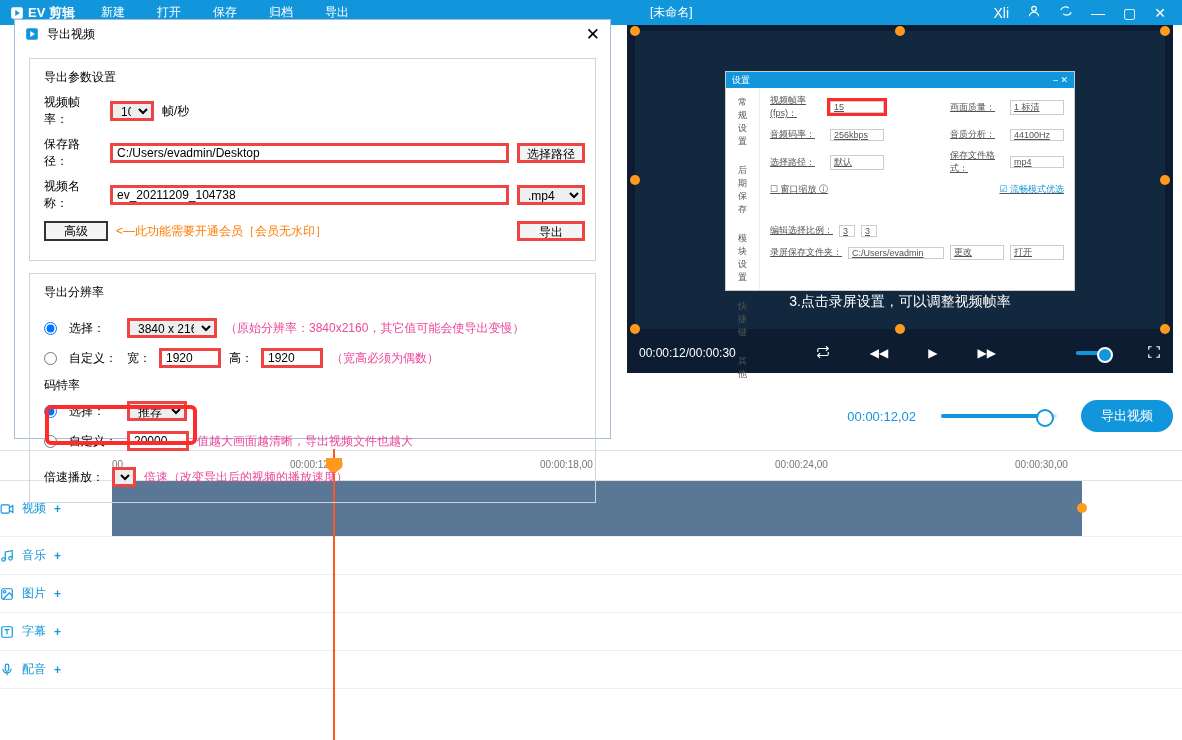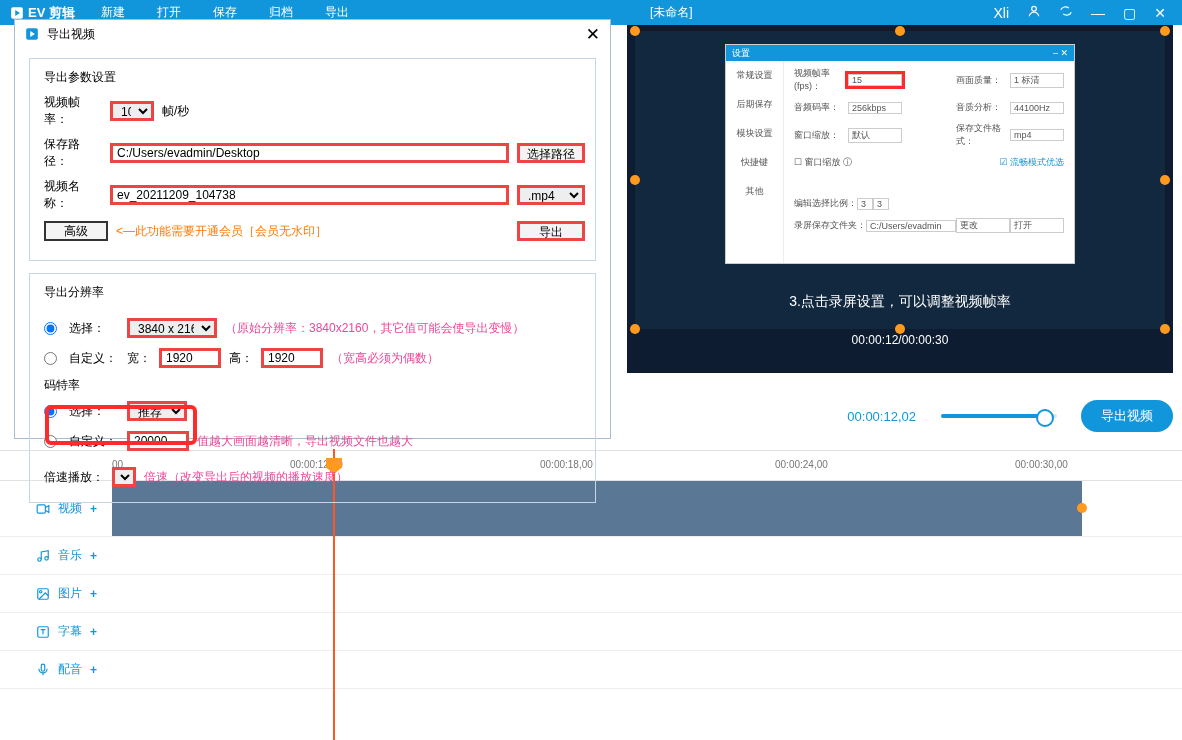--- a/index.html
+++ b/index.html
@@ -9,31 +9,31 @@
 .menubar { position: absolute; top: 0; left: 0; right: 0; height: 25px; background: #1296db; color: #fff; display: flex; align-items: center; font-size: 12px; }
 .menubar .logo { padding: 0 10px; font-size: 13px; font-weight: bold; display: flex; align-items: center; gap: 4px; }
 .menubar .menuitem { padding: 0 16px; cursor: pointer; }
 .menubar .title { flex: 1; text-align: center; }
 .menubar .winctrls { display: flex; align-items: center; gap: 18px; padding: 0 16px; font-size: 14px; }
 
 
 .preview { position: absolute; top: 25px; left: 627px; right: 9px; height: 348px; background: #0d1c31; }
 .preview-inner { position: absolute; left: 8px; right: 8px; top: 6px; bottom: 44px; background: #12283f; }
 .preview-caption { position: absolute; left: 0; right: 0; top: 262px; text-align: center; color: #fff; font-size: 14px; }
-.preview-settings { position: absolute; left: 90px; right: 90px; top: 13px; height: 220px; background: #fff; border: 1px solid #ccc; font-size: 9px; color: #555; }
+.preview-settings { position: absolute; left: 90px; right: 90px; top: 40px; height: 220px; background: #fff; border: 1px solid #ccc; font-size: 9px; color: #555; }
 .preview-settings .pstitle { height: 16px; background: #1296db; color: #fff; padding: 0 6px; display: flex; align-items: center; justify-content: space-between; }
 .preview-settings .pbody { display: flex; height: calc(100% - 16px); }
 .preview-settings .ptabs { width: 66px; border-right: 1px solid #eee; display: flex; flex-direction: column; }
 .preview-settings .ptab { padding: 8px 10px; text-align: center; }
 .preview-settings .pcontent { flex: 1; padding: 6px 10px; position: relative; }
-.preview-settings .prow { display: flex; margin-bottom: 8px; align-items: center; }
+.preview-settings .prow { display: flex; gap: 6px; margin-bottom: 8px; align-items: center; text-decoration: underline; }
 .preview-settings .prow > span { min-width: 54px; }
 .preview-settings .pinput { border: 1px solid #ccc; padding: 0 3px; font-size: 9px; min-width: 44px; }
 .handle { position: absolute; width: 10px; height: 10px; border-radius: 50%; background: #ff9a1e; }
-.playbar { position: absolute; left: 0; right: 0; bottom: 0; height: 40px; display: flex; align-items: center; padding: 0 12px; color: #fff; font-size: 12px; gap: 40px; flex-direction: column; }
+.playbar { position: absolute; left: 0; right: 0; bottom: 0; height: 40px; display: flex; align-items: center; padding: 0 12px; color: #fff; font-size: 12px; gap: 40px; }
 .playbar .spacer { flex: 1; }
 .playbar .slider { position: relative; width: 86px; height: 4px; background: #3d567a; border-radius: 2px; }
 .playbar .slider::after { content: ""; position: absolute; right: -6px; top: -4px; width: 12px; height: 12px; border-radius: 50%; background: #1296db; border: 2px solid #fff; }
 .playbar .slider .fill { position: absolute; left: 0; top: 0; bottom: 0; width: 100%; background: #1296db; border-radius: 2px; }
 
 
 .rightbottom { position: absolute; top: 394px; left: 627px; right: 9px; height: 44px; display: flex; align-items: center; justify-content: flex-end; gap: 24px; }
 .timecode { color: #1296db; font-size: 13px; border: 1px solid transparent; }
 .zoomslider { width: 116px; height: 4px; background: #cfe8f6; border-radius: 2px; position: relative; }
 .zoomslider::before { content: ""; position: absolute; left: 0; top: 0; bottom: 0; width: 88%; background: #1296db; border-radius: 2px; }
@@ -60,21 +60,21 @@
 
 
 .timeline { position: absolute; top: 450px; left: 0; right: 0; bottom: 0; border-top: 1px solid #e1e1e1; background: #fff; }
 .ruler { height: 30px; position: relative; font-size: 10px; color: #777; border-bottom: 1px solid #e1e1e1; }
 .ruler .tick { position: absolute; top: 8px; }
 .playhead { position: absolute; top: 449px; bottom: 0; width: 2px; background: #ff5722; left: 333px; z-index: 5; }
 .playhead::before { content: ""; position: absolute; top: 9px; left: -7px; width: 16px; height: 16px; background: #ff9a1e; clip-path: polygon(0 0, 100% 0, 100% 60%, 50% 100%, 0 60%); }
 .tracks { }
 .track { display: flex; align-items: center; height: 38px; border-bottom: 1px solid #eee; font-size: 12px; color: #1296db; }
 .track.video { height: 56px; }
-.track .trackhead { width: 112px; padding-left: 36px; display: flex; align-items: center; gap: 8px; position: relative; }
+.track .trackhead { width: 112px; display: flex; align-items: center; gap: 8px; position: relative; }
 .track .trackhead .plus { color: #1296db; font-weight: bold; }
 .track .clip { flex: 1; height: 100%; position: relative; }
 .clipregion { position: absolute; top: 0; left: 0; right: 100px; bottom: 0; background: #5a7896; }
 .clipregion .cliphandle { position: absolute; right: -5px; top: 22px; width: 10px; height: 10px; border-radius: 50%; background: #ff9a1e; }
 
 svg.icon { width: 14px; height: 14px; }
 </style>
 </head>
 <body>
 
@@ -131,21 +131,21 @@
               <span class="pinput">1 标清</span>
             </div>
           <div class="prow">
               <span>音频码率：</span>
               <span class="pinput">256kbps</span>
               <span style="flex:1"></span>
               <span>音质分析：</span>
               <span class="pinput">44100Hz</span>
             </div>
           <div class="prow">
-              <span>窗口缩放：</span>
+              <span>选择路径：</span>
               <span class="pinput">默认</span>
               <span style="flex:1"></span>
               <span>保存文件格式：</span>
               <span class="pinput">mp4</span>
             </div>
           <div class="prow">
               <span>☐ <span>窗口缩放</span> ⓘ</span>
               <span style="flex:1"></span>
               <span style="color:#1296db">☑ <span>流畅模式优选</span></span>
             </div>

